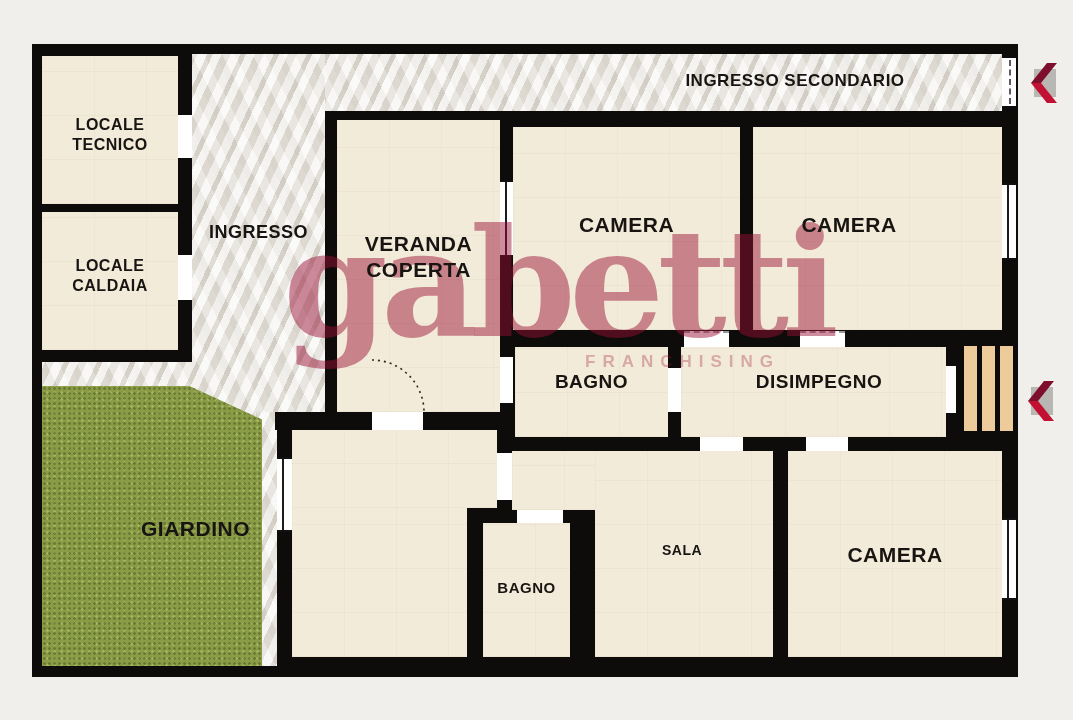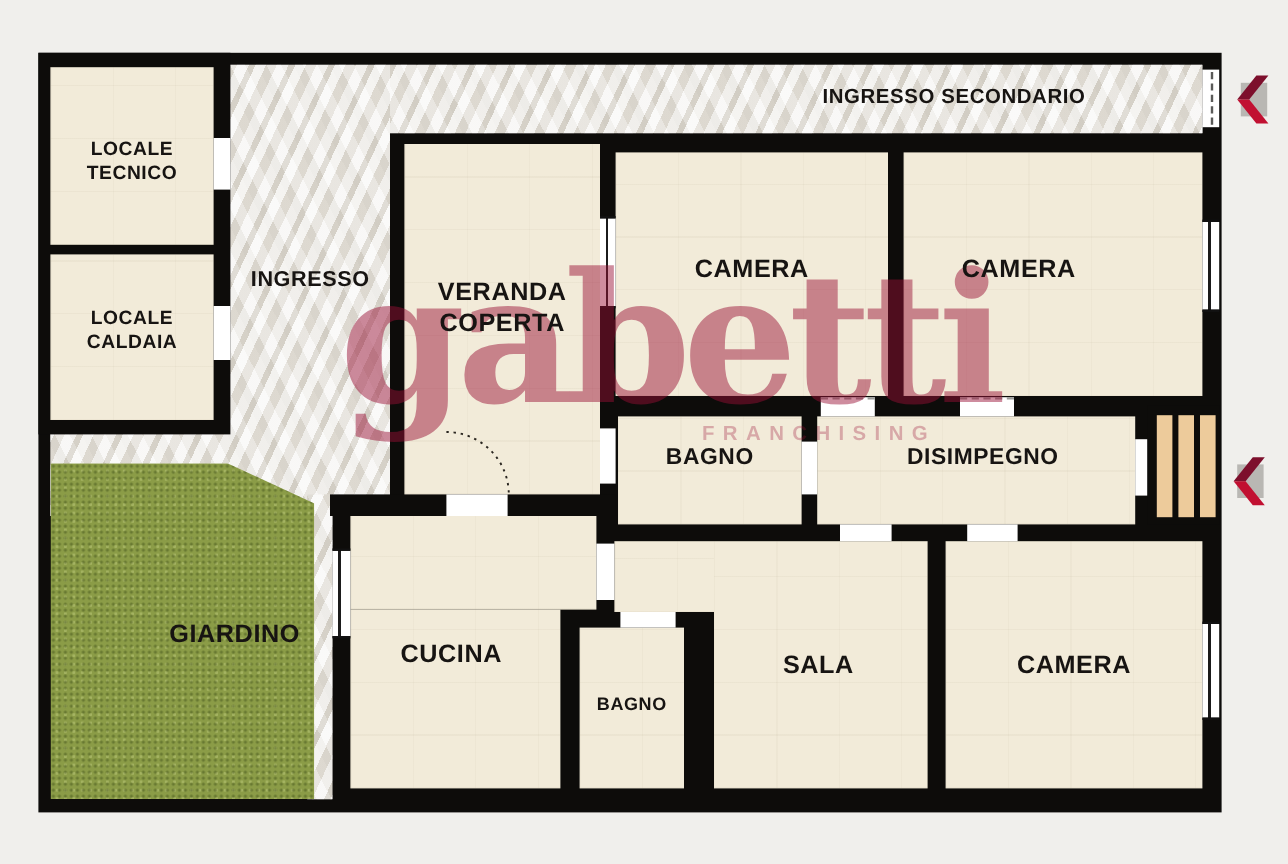--- a/index.html
+++ b/index.html
@@ -106,21 +106,21 @@
   .lbl-cortile{left:192px;top:221px;width:133px;font-size:18px;}
   .lbl-ingresso{left:600px;top:70px;width:390px;font-size:17px;}
   .lbl-veranda{left:337px;top:231px;width:163px;font-size:21px;}
   .lbl-camera1{left:513px;top:212px;width:227px;font-size:21px;}
   .lbl-camera2{left:758px;top:212px;width:182px;font-size:21px;}
   .lbl-bagno1{left:515px;top:370px;width:153px;font-size:19px;}
   .lbl-disimpegno{left:681px;top:370px;width:276px;font-size:19px;}
   .lbl-giardino{left:45px;top:516px;width:205px;font-size:21px;text-align:right;}
   .lbl-cucina{left:292px;top:533px;width:168px;font-size:21px;}
   .lbl-bagno2{left:483px;top:579px;width:87px;font-size:15px;}
-  .lbl-sala{left:595px;top:542px;width:174px;font-size:21px;}
+  .lbl-sala{left:595px;top:542px;width:174px;font-size:14px;}
   .lbl-camera3{left:788px;top:542px;width:214px;font-size:21px;}
 
   .overlay-svg{left:0;top:0;width:1073px;height:720px;pointer-events:none;}
   .chev{width:32px;height:44px;}
   .chev-top{left:1027px;top:61px;}
   .chev-mid{left:1024px;top:379px;}
 </style>
 </head>
 <body>
 
@@ -188,21 +188,20 @@
 CALDAIA</div>
   <div class="abs lbl lbl-cortile">INGRESSO</div>
   <div class="abs lbl lbl-veranda">VERANDA
 COPERTA</div>
   <div class="abs lbl lbl-ingresso">INGRESSO SECONDARIO</div>
   <div class="abs lbl lbl-camera1">CAMERA</div>
   <div class="abs lbl lbl-camera2">CAMERA</div>
   <div class="abs lbl lbl-bagno1">BAGNO</div>
   <div class="abs lbl lbl-disimpegno">DISIMPEGNO</div>
   <div class="abs lbl lbl-giardino">GIARDINO</div>
-  <div class="abs lbl lbl-cucina">CUCINA</div>
   <div class="abs lbl lbl-bagno2">BAGNO</div>
   <div class="abs lbl lbl-sala">SALA</div>
   <div class="abs lbl lbl-camera3">CAMERA</div>
 
   <svg class="abs chev chev-top" viewBox="0 0 32 44">
     <rect x="7" y="8" width="22" height="28" fill="#b9b7b3"></rect>
     <polygon points="20,2 30,2 14,22 4,22" fill="#7d0f2c"></polygon>
     <polygon points="4,22 14,22 30,42 20,42" fill="#c11031"></polygon>
   </svg>
   <svg class="abs chev chev-mid" viewBox="0 0 32 44">

